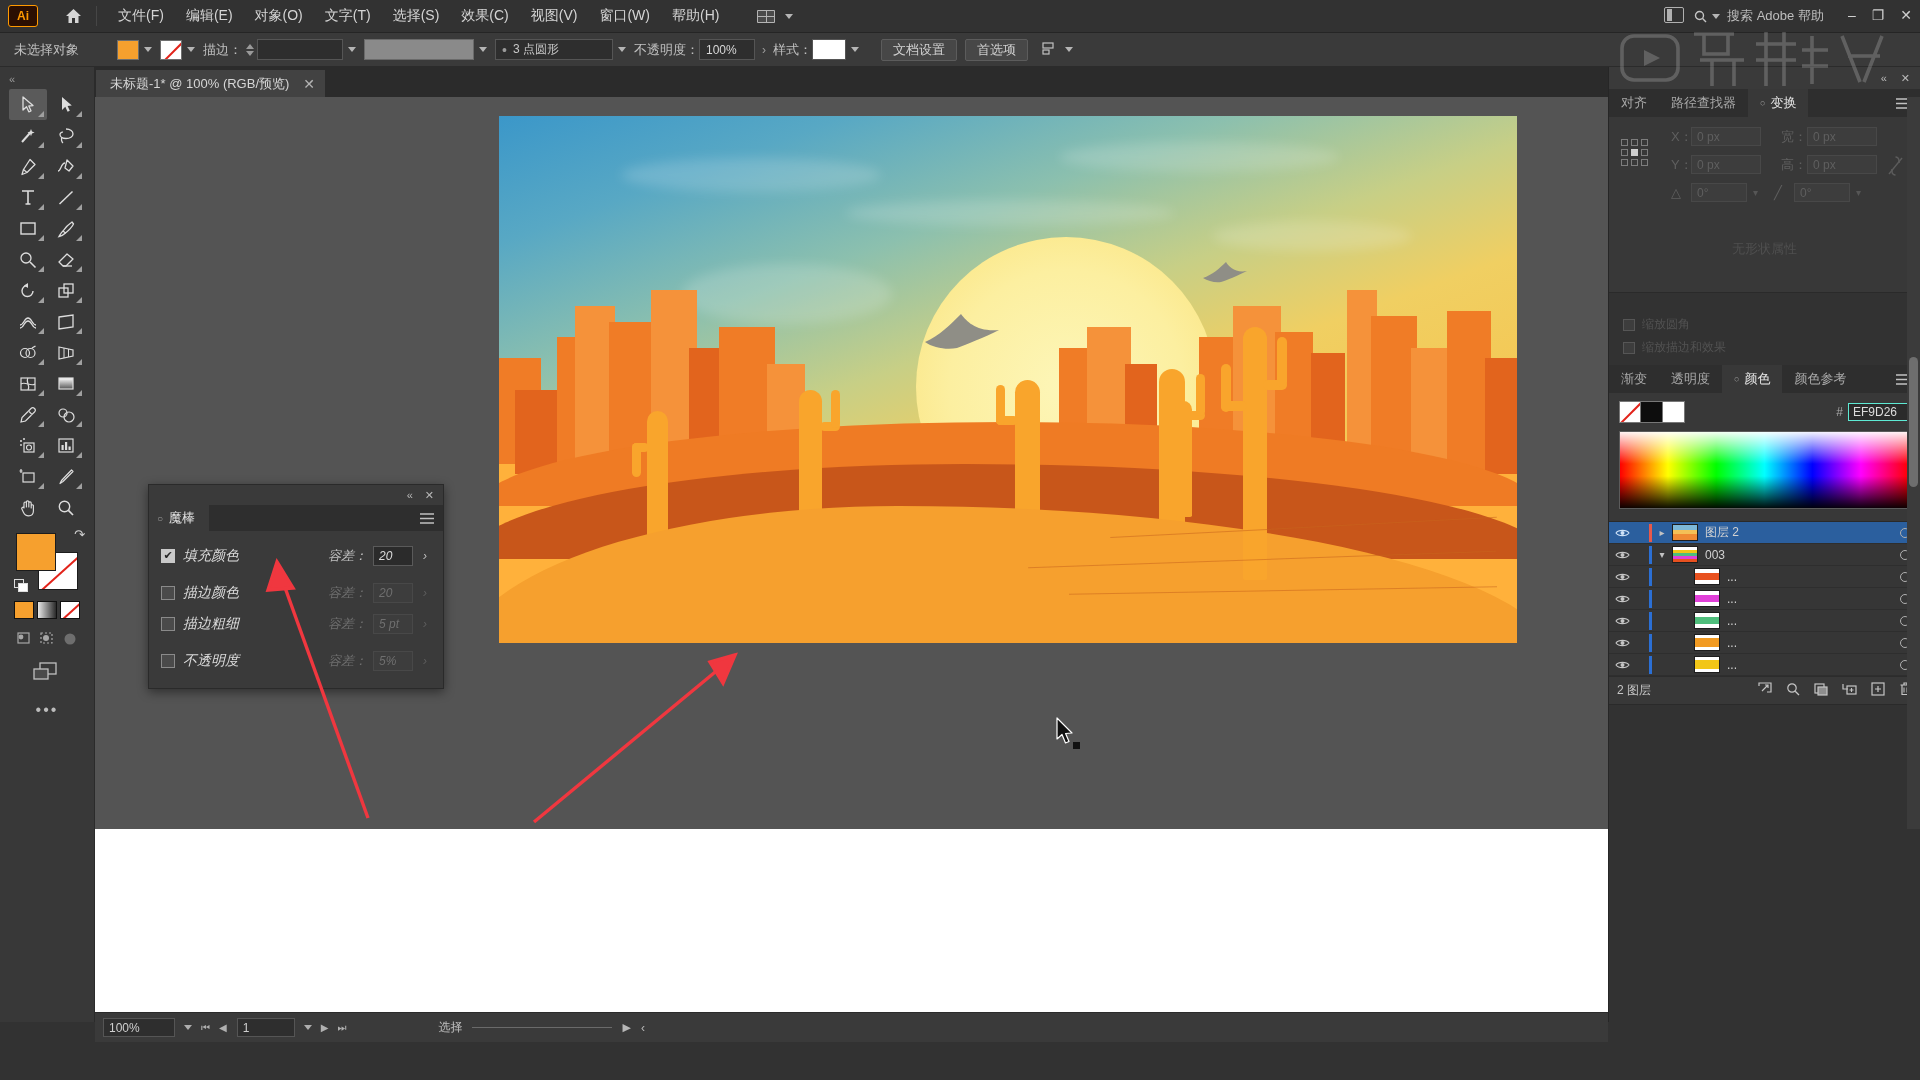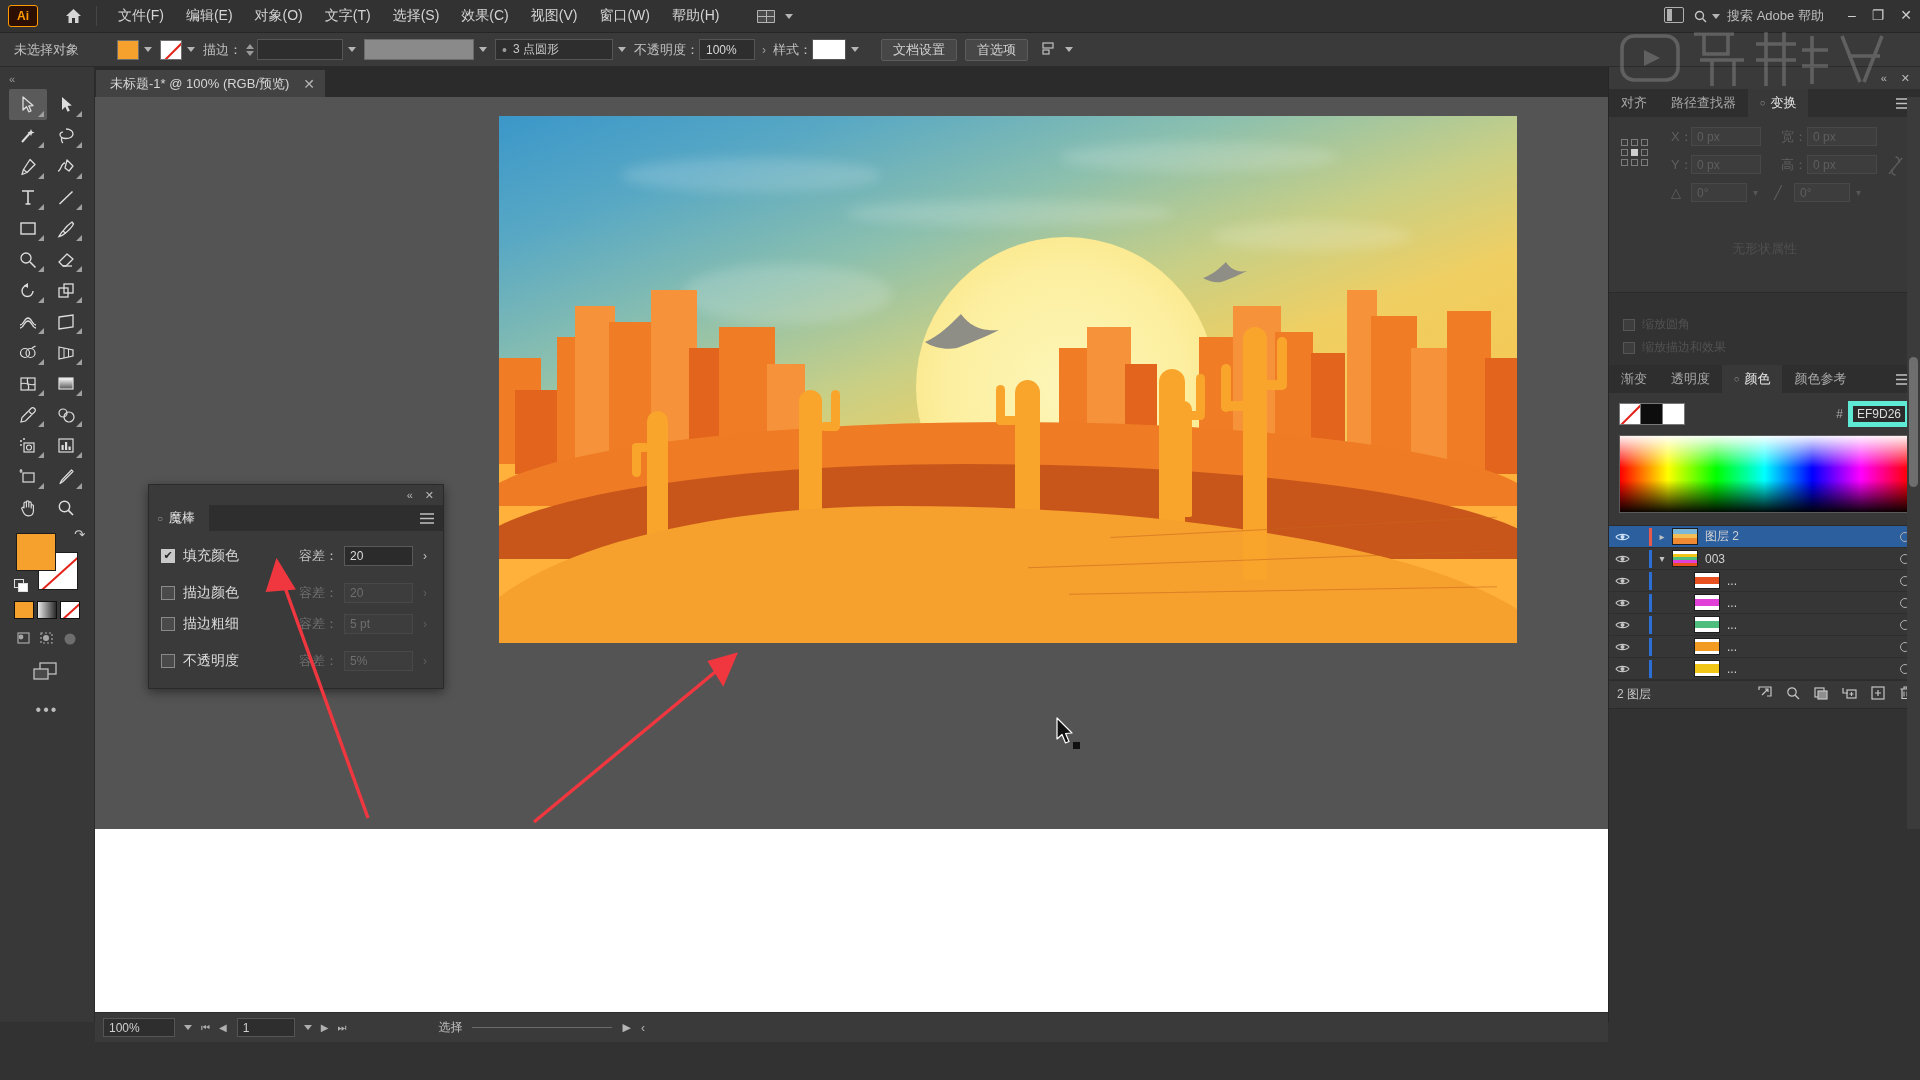--- a/index.html
+++ b/index.html
@@ -198,37 +198,37 @@
   .wp-titlebar {
     height:20px; background:#3a3a3a; display:flex; align-items:center;
     justify-content:flex-end; gap:12px; padding-right:9px; color:#b8b8b8; font-size:11px;
   }
   .wp-tabrow { height:26px; background:#2e2e2e; display:flex; align-items:stretch; }
   .wp-tab {
     background:#3a3a3a; display:flex; align-items:center; gap:6px;
     padding:0 14px 0 8px; font-size:13px; color:#e0e0e0;
   }
   .wp-menu { margin-left:auto; padding-right:9px; display:flex; align-items:center; color:#c0c0c0; }
-  .wp-body { padding:9px 12px 12px 12px; background:#3a3a3a; }
+  .wp-body { padding:9px 12px 12px 12px; background:#3a3a3a;font-style:italic; }
   .wp-row {
     display:flex; align-items:center; height:31px; gap:8px;
   }
   .wp-row.spaced { margin-top:6px; }
   .cbx {
     width:14px; height:14px; border:1px solid #8a8a8a; background:#4a4a4a;
     display:flex; align-items:center; justify-content:center; flex:0 0 auto;
   }
   .cbx.checked { background:#c9c9c9; border-color:#c9c9c9; }
   .cbx.checked::after { content:"\2714"; font-size:11px; color:#262626; line-height:1; }
   .wp-lbl { font-size:14px; color:#dcdcdc; white-space:nowrap; }
   .wp-tolwrap { margin-left:auto; display:flex; align-items:center; gap:6px; }
   .wp-tol-lbl { font-size:13px; color:#c2c2c2; }
   .wp-tol-lbl.dim { color:#6f6f6f; }
   .wp-input {
-    width:69px; height:20px; background:#2b2b2b; border:1px solid #5a5a5a;
+    width:40px; height:20px; background:#2b2b2b; border:1px solid #5a5a5a;
     font-size:12px; color:#dcdcdc; display:flex; align-items:center; padding:0 5px;
   }
   .wp-input.dim { background:#3d3d3d; border-color:#484848; color:#6f6f6f; }
   .wp-arrow { color:#c0c0c0; font-size:12px; width:12px; text-align:center; }
   .wp-arrow.dim { color:#5e5e5e; }
 
   
   .rightdock {
     position:absolute; left:1608px; top:67px; width:312px; height:955px;
     background:#323232; border-left:1px solid #262626;
@@ -273,22 +273,22 @@
   
   .color-body { padding:8px 10px 12px 10px; }
   .color-top { display:flex; align-items:center; gap:0; margin-bottom:8px; }
   .cs-none { width:22px; height:22px; background:#fff; border:1px solid #777; position:relative; overflow:hidden; }
   .cs-none::after { content:""; position:absolute; left:-4px; top:9px; width:32px; height:2px; background:#e2231a; transform:rotate(-45deg); }
   .cs-black { width:22px; height:22px; background:#0d0d0d; border:1px solid #777; border-left:none; }
   .cs-white { width:22px; height:22px; background:#fff; border:1px solid #777; border-left:none; }
   .hexwrap { margin-left:auto; display:flex; align-items:center; gap:5px; }
   .hex-hash { color:#a9a9a9; font-size:12px; }
   .hex-input {
-    width:62px; height:18px; background:#2b2b2b; border:5px solid #5eead4;
-    color:#dcdcdc; font-size:12px; display:flex; align-items:center; padding:8px 4px;
+    width:62px; height:18px; background:#2b2b2b; border:1px solid #5eead4;
+    color:#dcdcdc; font-size:12px; display:flex; align-items:center; padding:0 4px;
   }
   .spectrum {
     height:78px; border:1px solid #5b5b5b; position:relative;
     background:
       linear-gradient(to bottom, rgba(255,255,255,.95) 0%, rgba(255,255,255,0) 42%, rgba(0,0,0,0) 58%, rgba(0,0,0,.95) 100%),
       linear-gradient(to right,#ff0000 0%,#ffff00 16.6%,#00ff00 33.3%,#00ffff 50%,#0000ff 66.6%,#ff00ff 83.3%,#ff0000 100%);
   }
 
   
   .layer-rows { background:#363636; }

